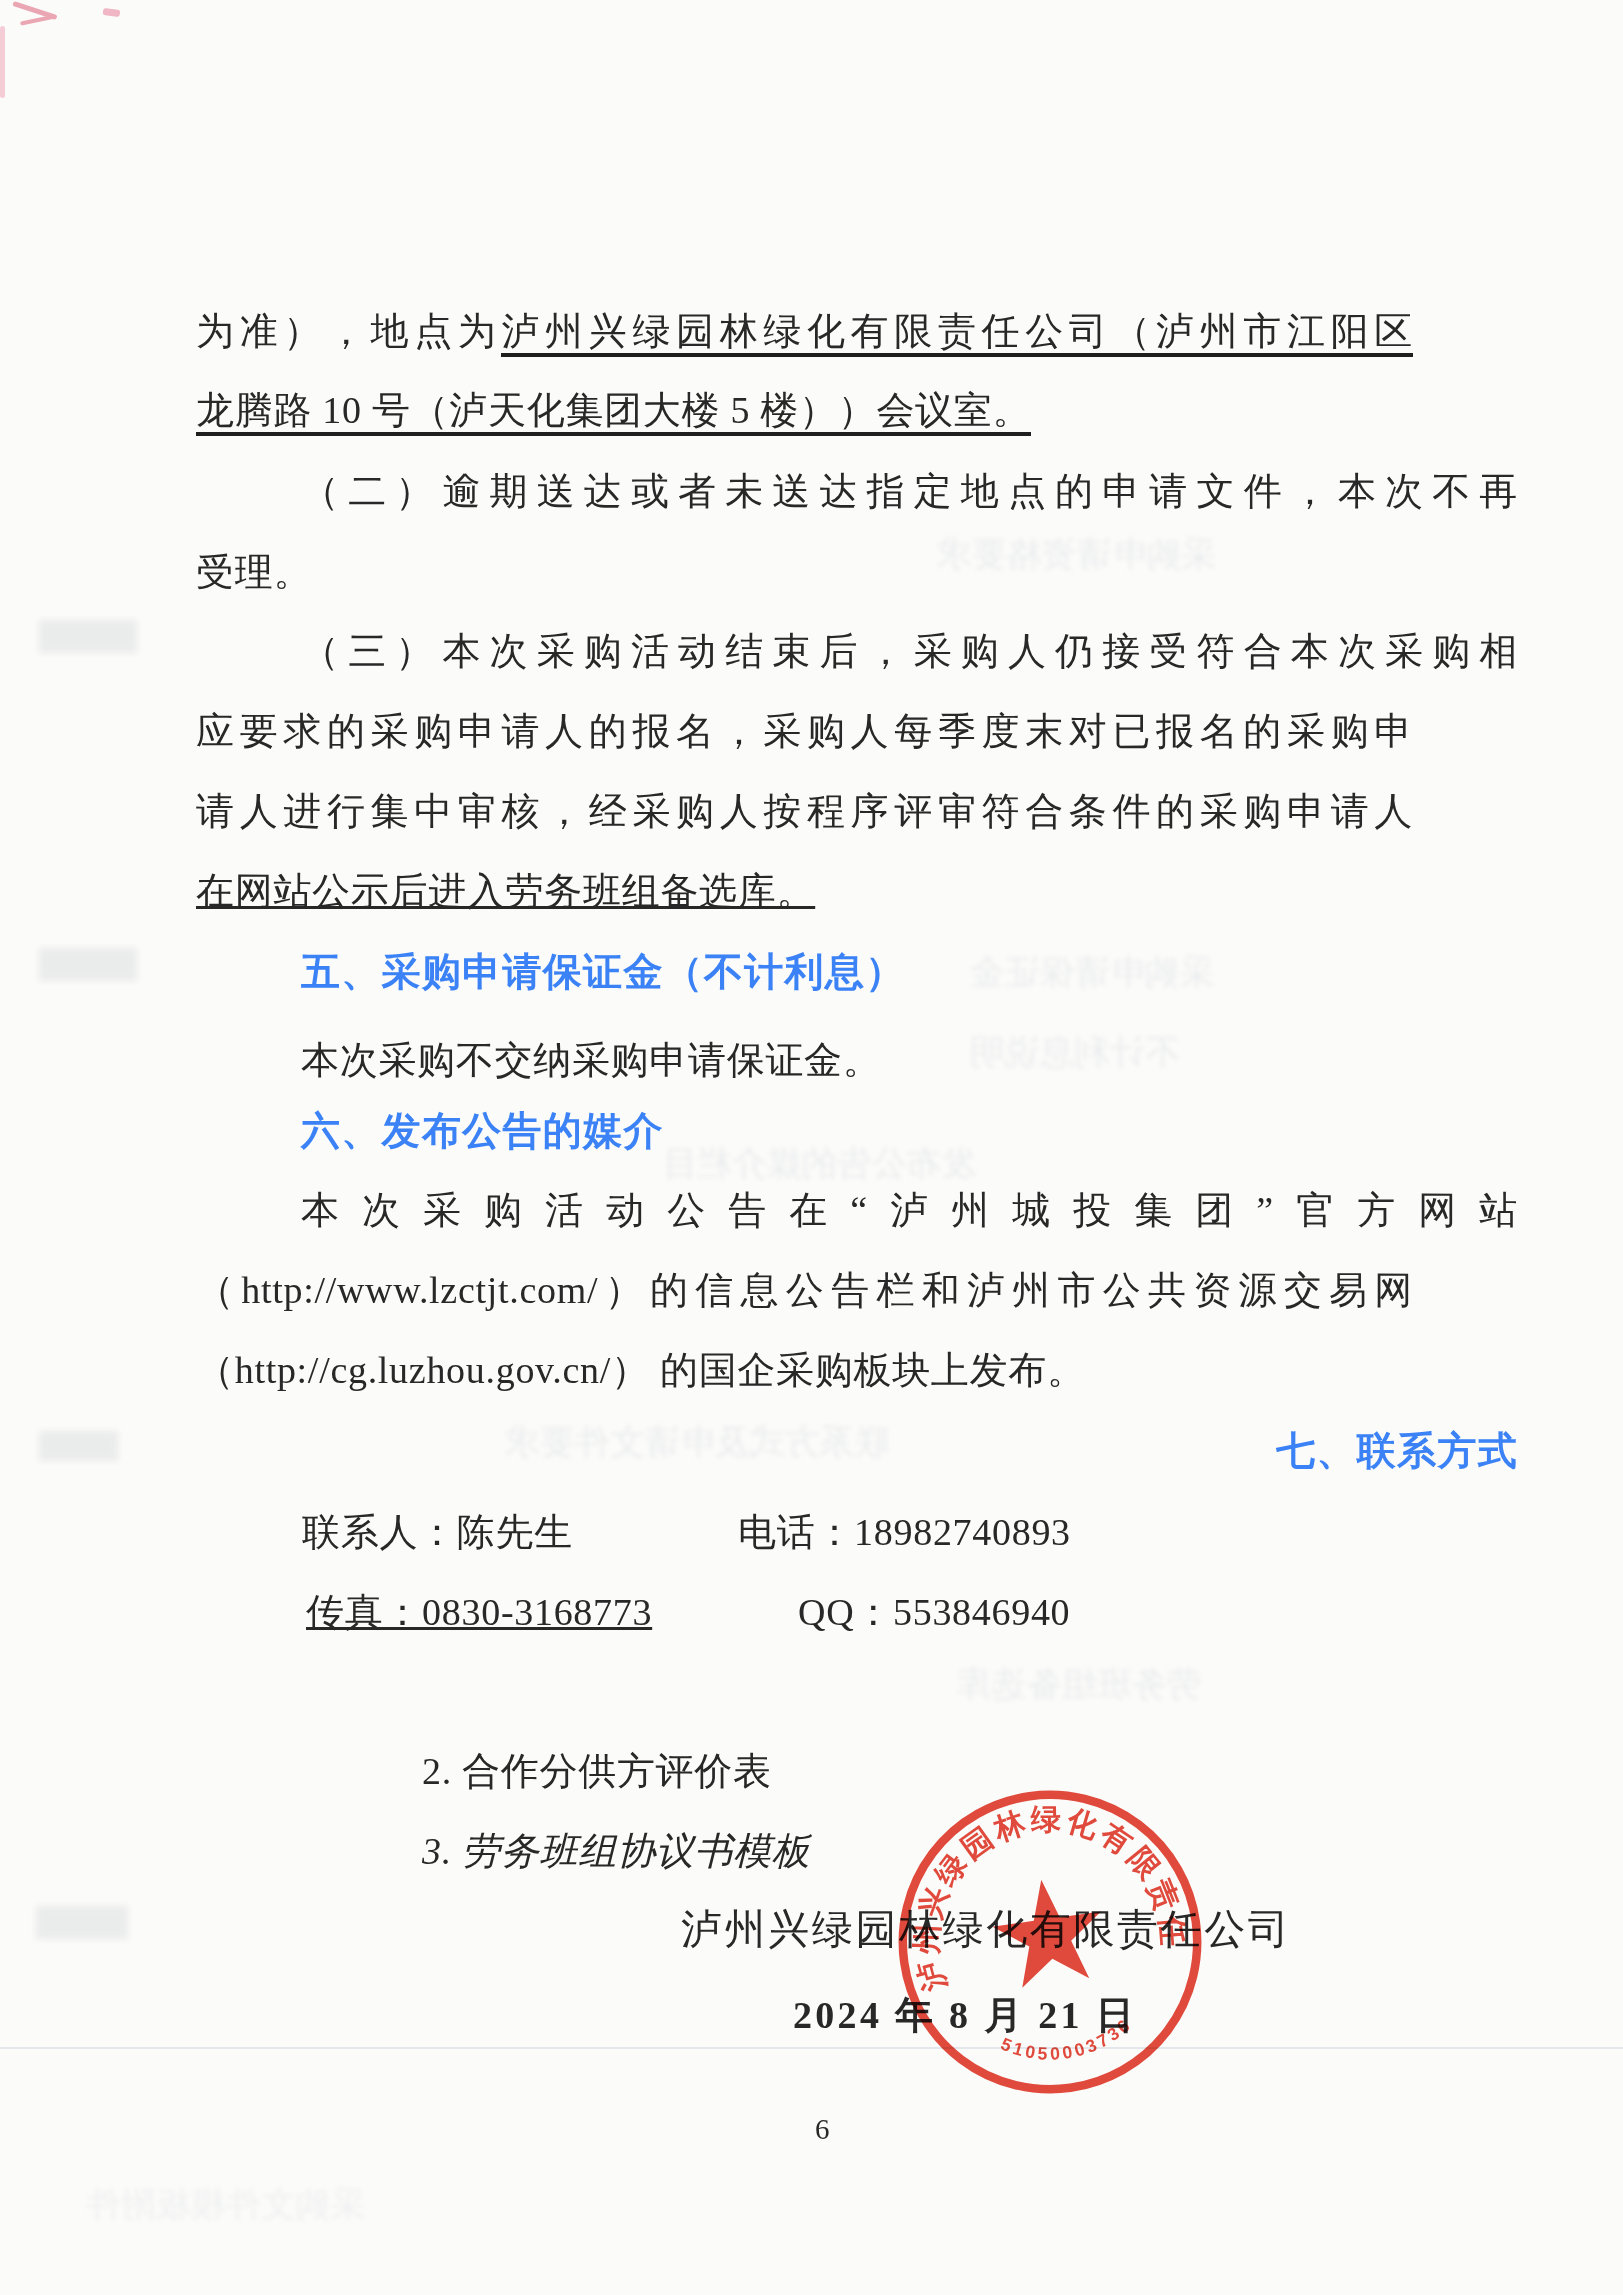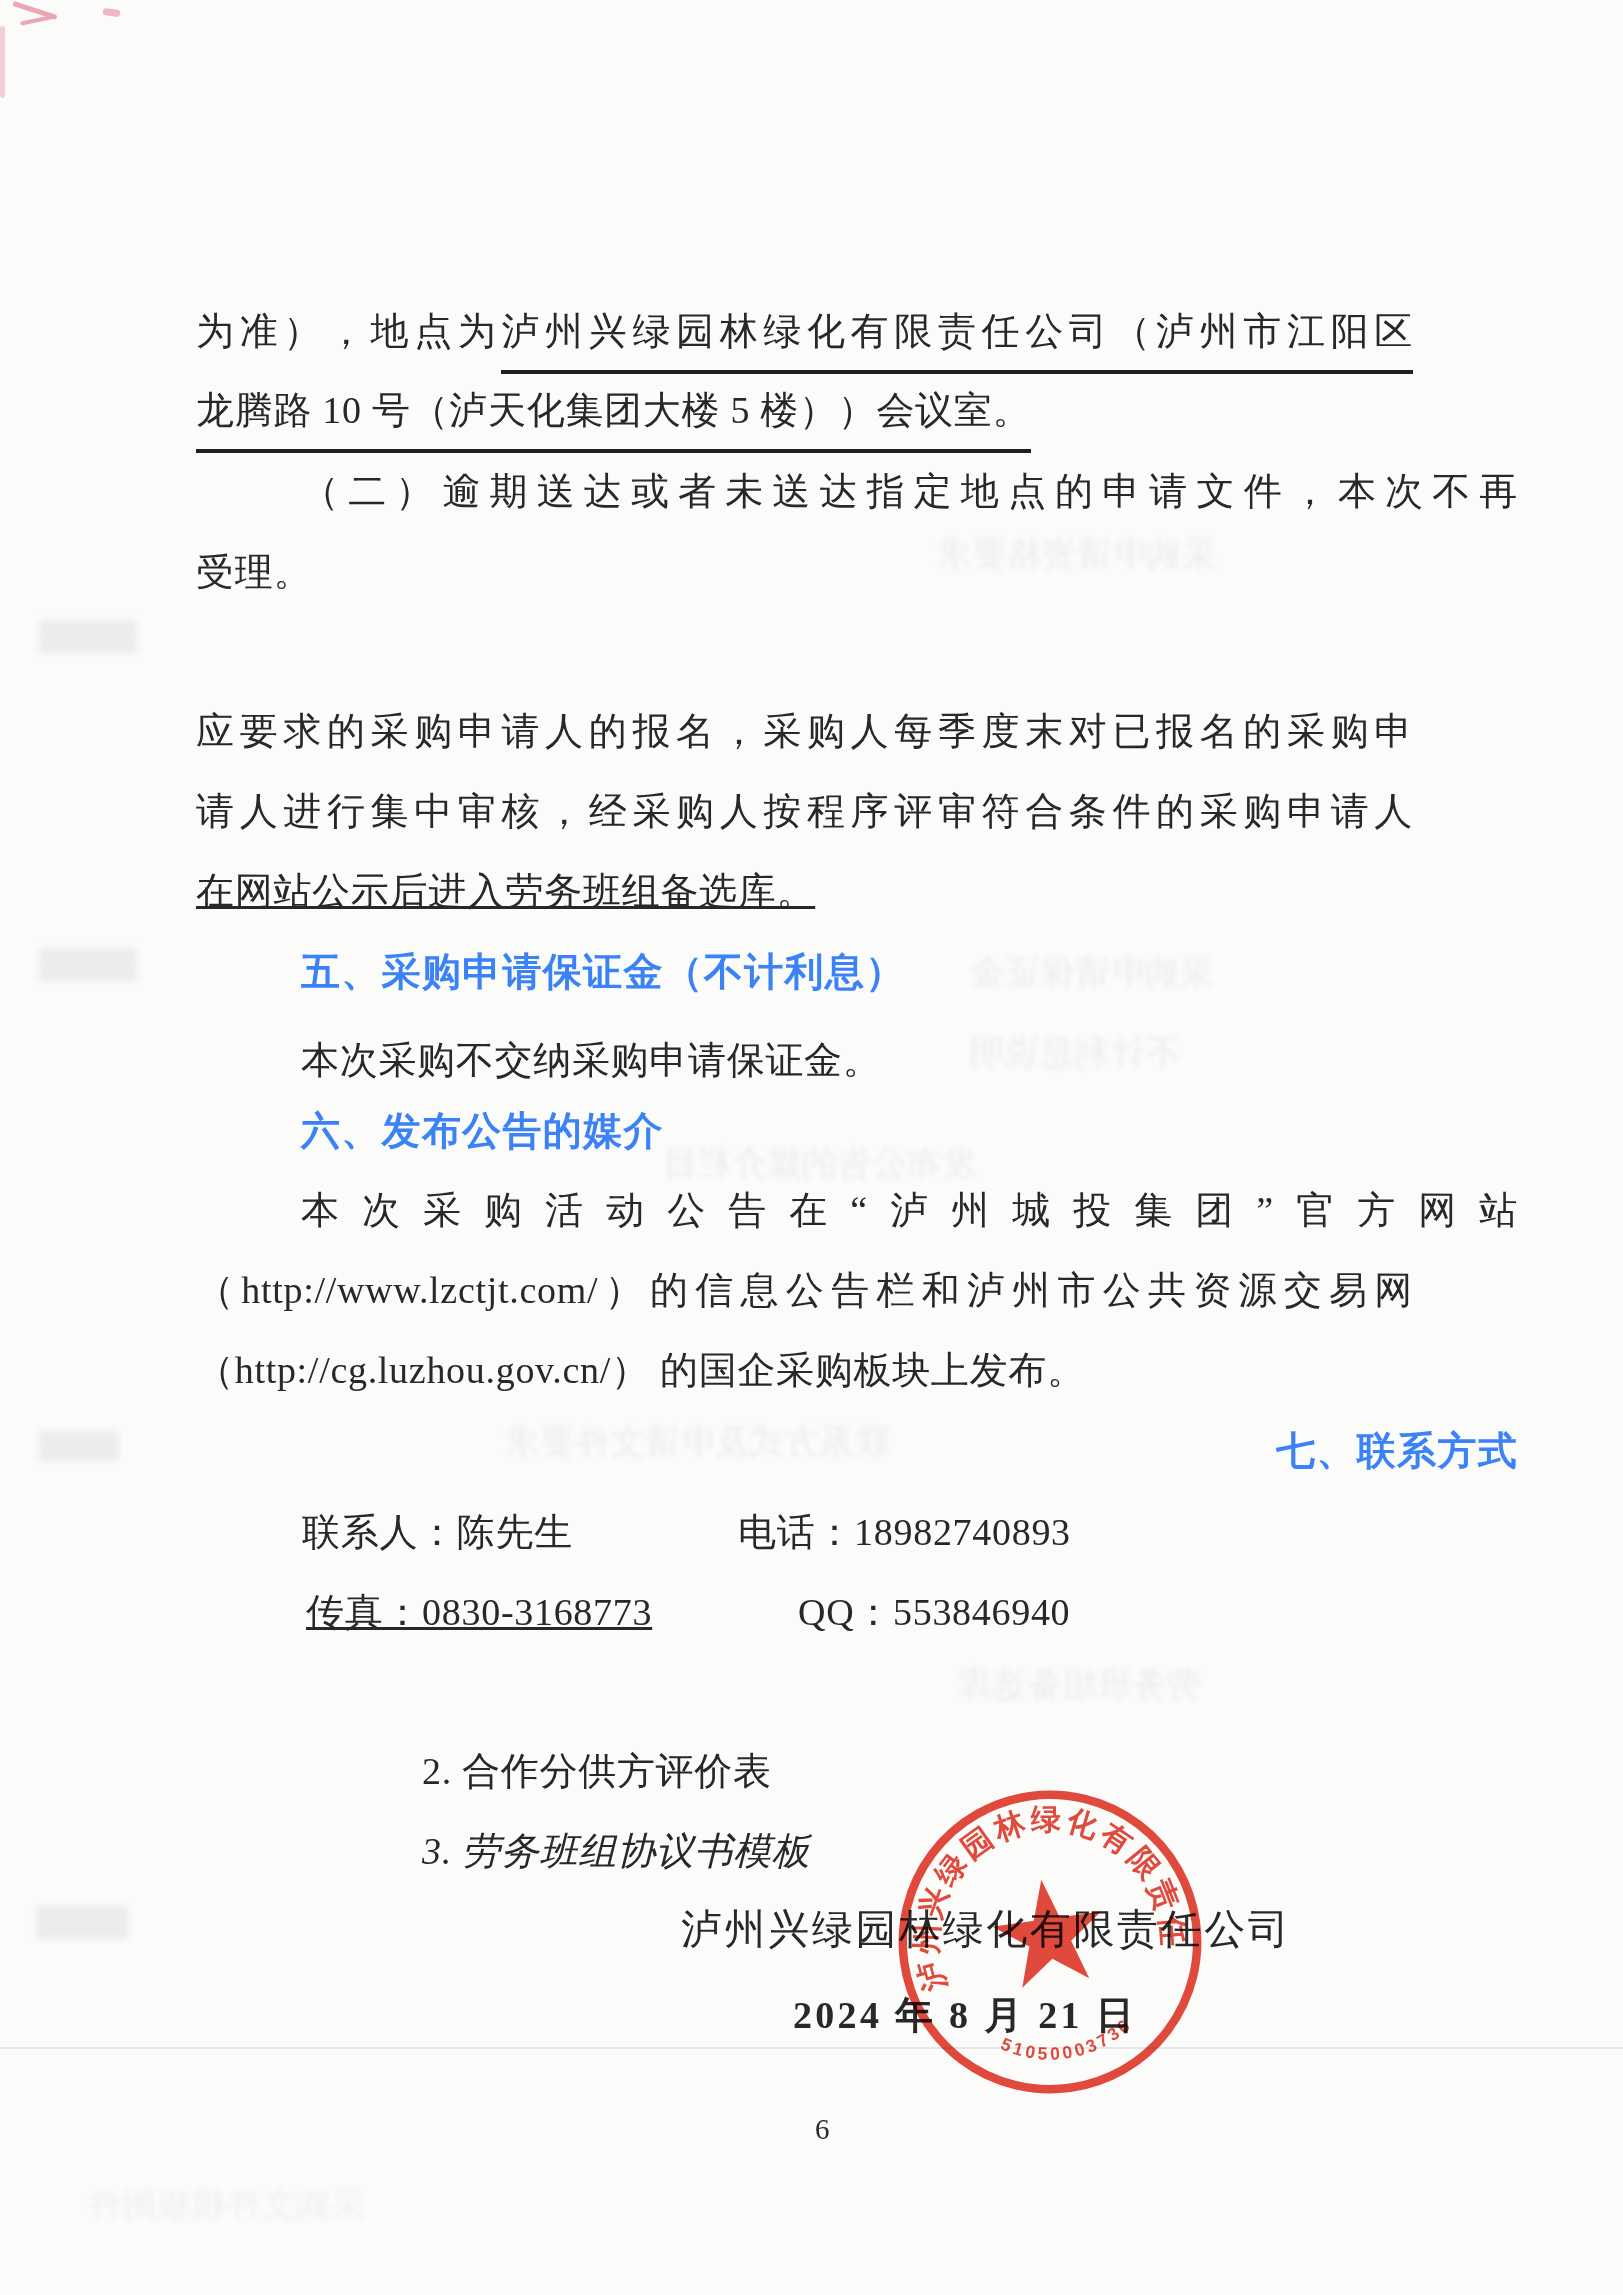--- a/index.html
+++ b/index.html
@@ -22,21 +22,21 @@
   }
   .just{text-align:justify;text-align-last:justify;}
   .ind{padding-left:105px;}
   .hd{
     font-family:"Liberation Sans","DejaVu Sans",sans-serif;
     font-weight:700;
     font-size:39px;
     letter-spacing:1.3px;
     color:#3b82f6;
   }
-  .ul{border-bottom:4.6px solid #1f1f1f;padding-bottom:18px;}
+  .ul{border-bottom:4.6px solid #1f1f1f;padding-bottom:1px;}
   .abs{position:absolute;font-size:38px;letter-spacing:0.7px;white-space:nowrap;}
   .sig{font-size:41px;letter-spacing:2.6px;}
   .date{font-size:38px;letter-spacing:3.3px;}
   .pagenum{font-size:29px;}
   .bleed{
     position:absolute;
     transform:scaleX(-1);
     filter:blur(2px);
     opacity:.12;
     color:#76829e;
@@ -84,20 +84,21 @@
   <div class="ln just" style="top:308px;">
     <span>为准），地点为</span><span class="ul">泸州兴绿园林绿化有限责任公司（泸州市江阳区</span>
   </div>
   <div class="ln" style="top:387px;">
     <span class="ul">龙腾路 10 号（泸天化集团大楼 5 楼））会议室。</span>
   </div>
 
   <div class="ln just ind" style="top:468px;">（二）逾期送达或者未送达指定地点的申请文件，本次不再</div>
   <div class="ln" style="top:549px;">受理。</div>
 
+  <div class="ln just ind" style="top:628px;">（三）本次采购活动结束后，采购人仍接受符合本次采购相</div>
   <div class="ln just" style="top:708px;">应要求的采购申请人的报名，采购人每季度末对已报名的采购申</div>
   <div class="ln just" style="top:788px;">请人进行集中审核，经采购人按程序评审符合条件的采购申请人</div>
   <div class="ln" style="top:868px;text-decoration:underline;">在网站公示后进入劳务班组备选库。</div>
 
   <div class="ln hd ind" style="top:948px;">五、采购申请保证金（不计利息）</div>
   <div class="ln ind" style="top:1028px;margin-top:9px;">本次采购不交纳采购申请保证金。</div>
 
   <div class="ln hd ind" style="top:1107px;">六、发布公告的媒介</div>
   <div class="ln just ind" style="top:1187px;">本次采购活动公告在“泸州城投集团”官方网站</div>
   <div class="ln just" style="top:1267px;">（http://www.lzctjt.com/）的信息公告栏和泸州市公共资源交易网</div>

